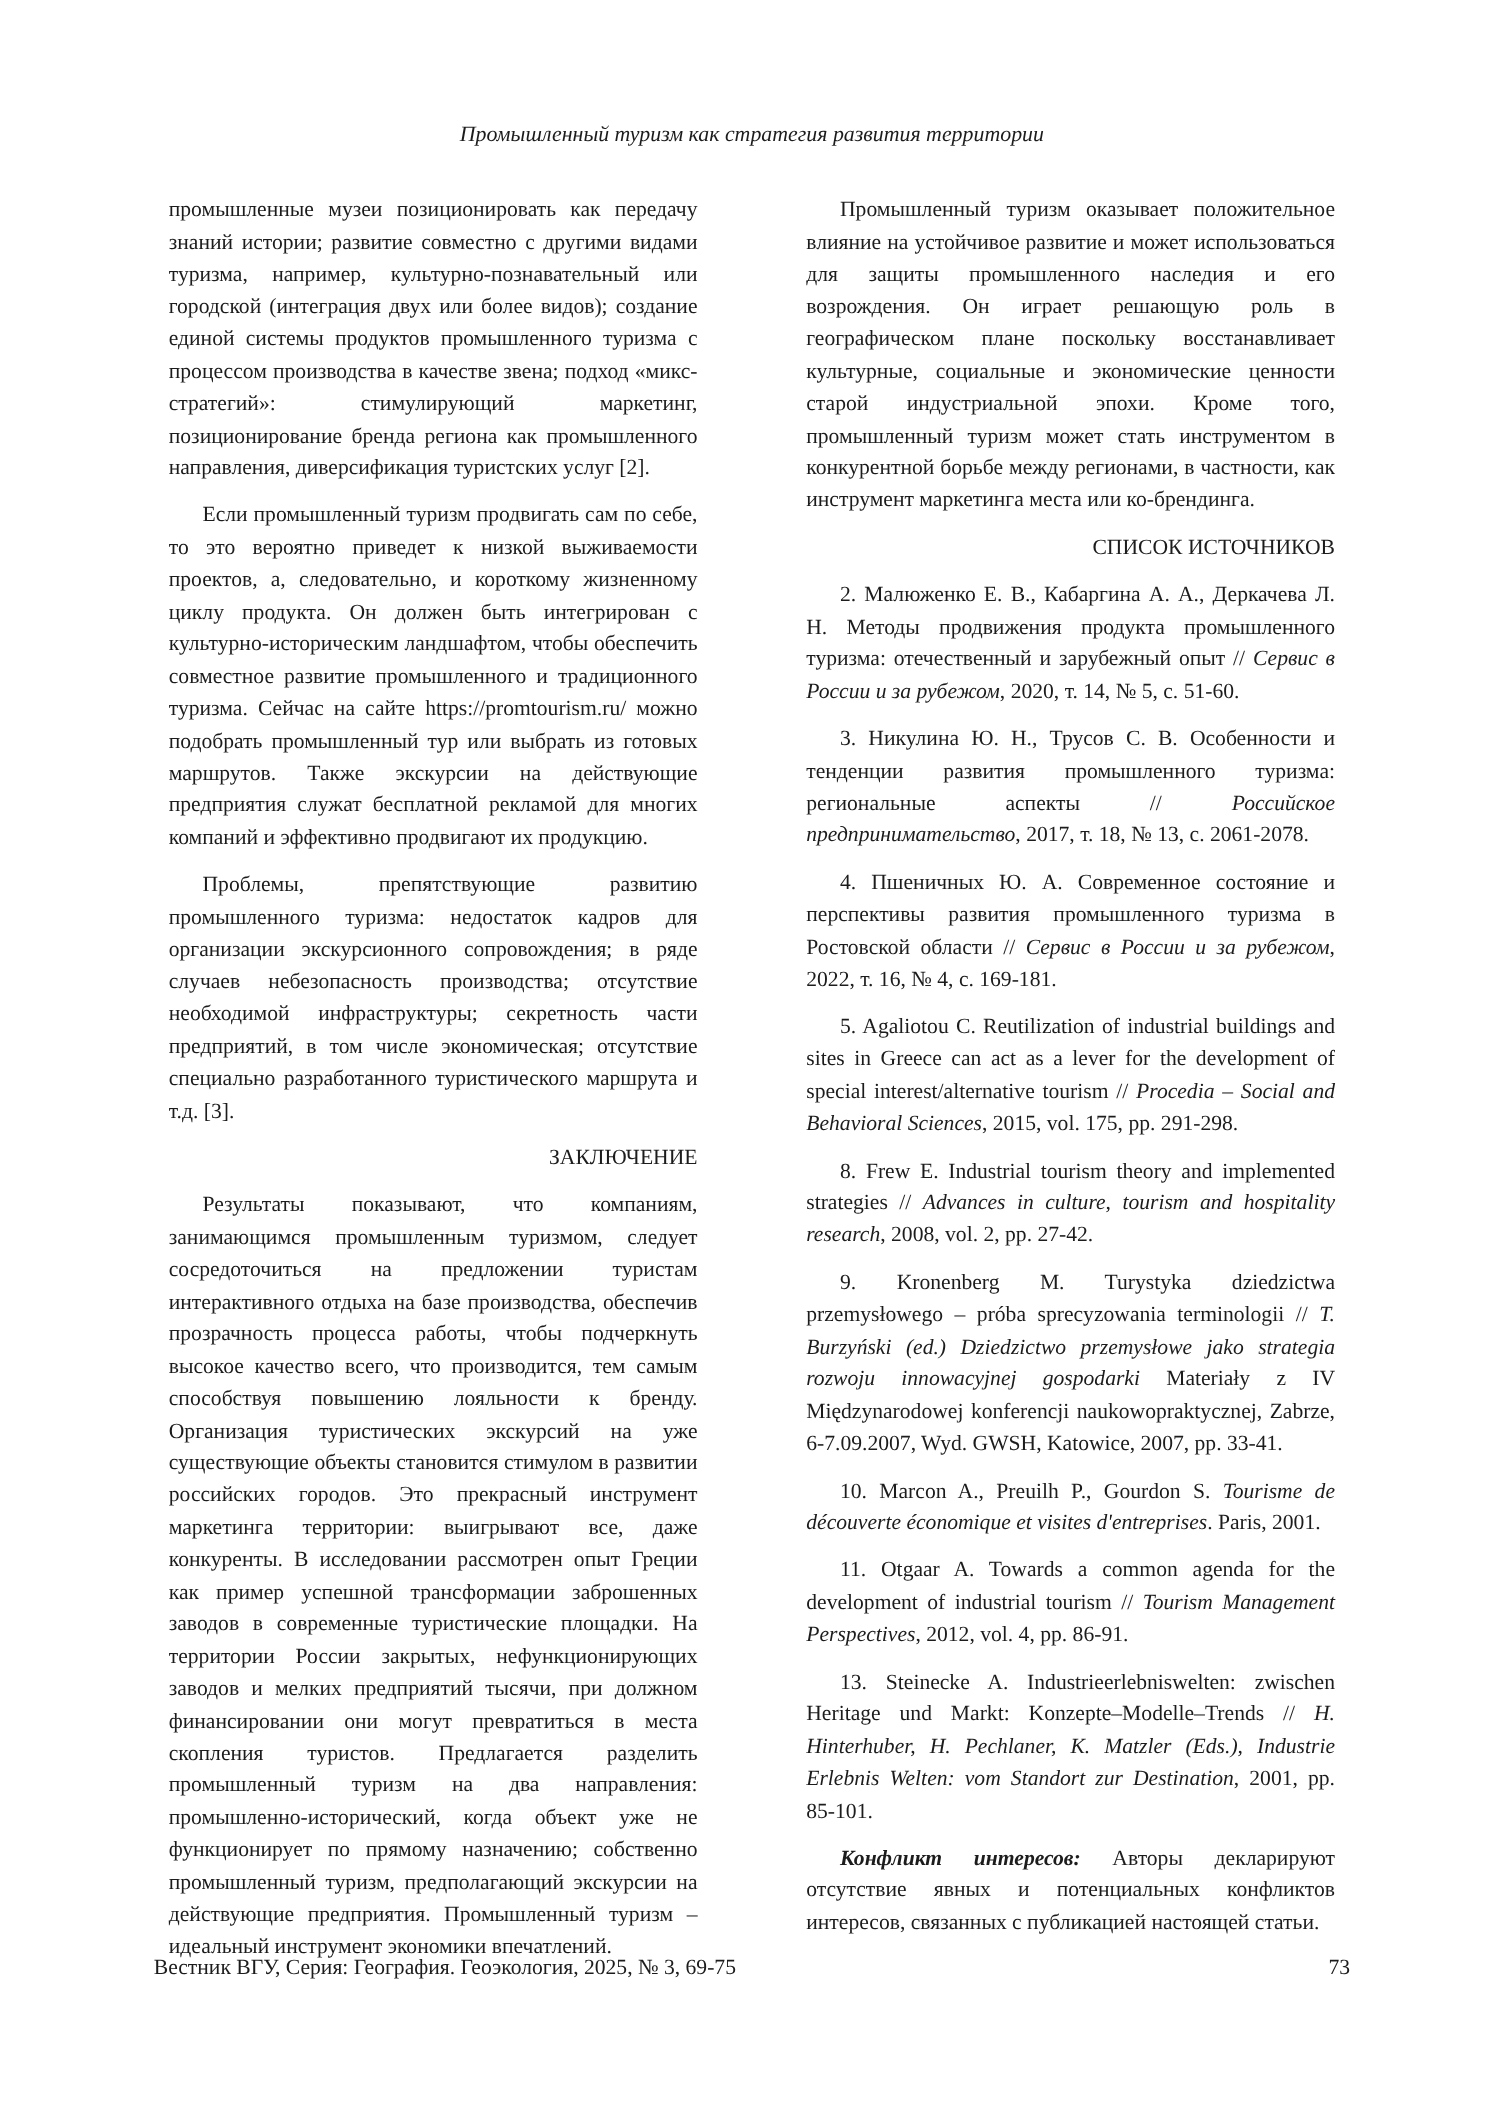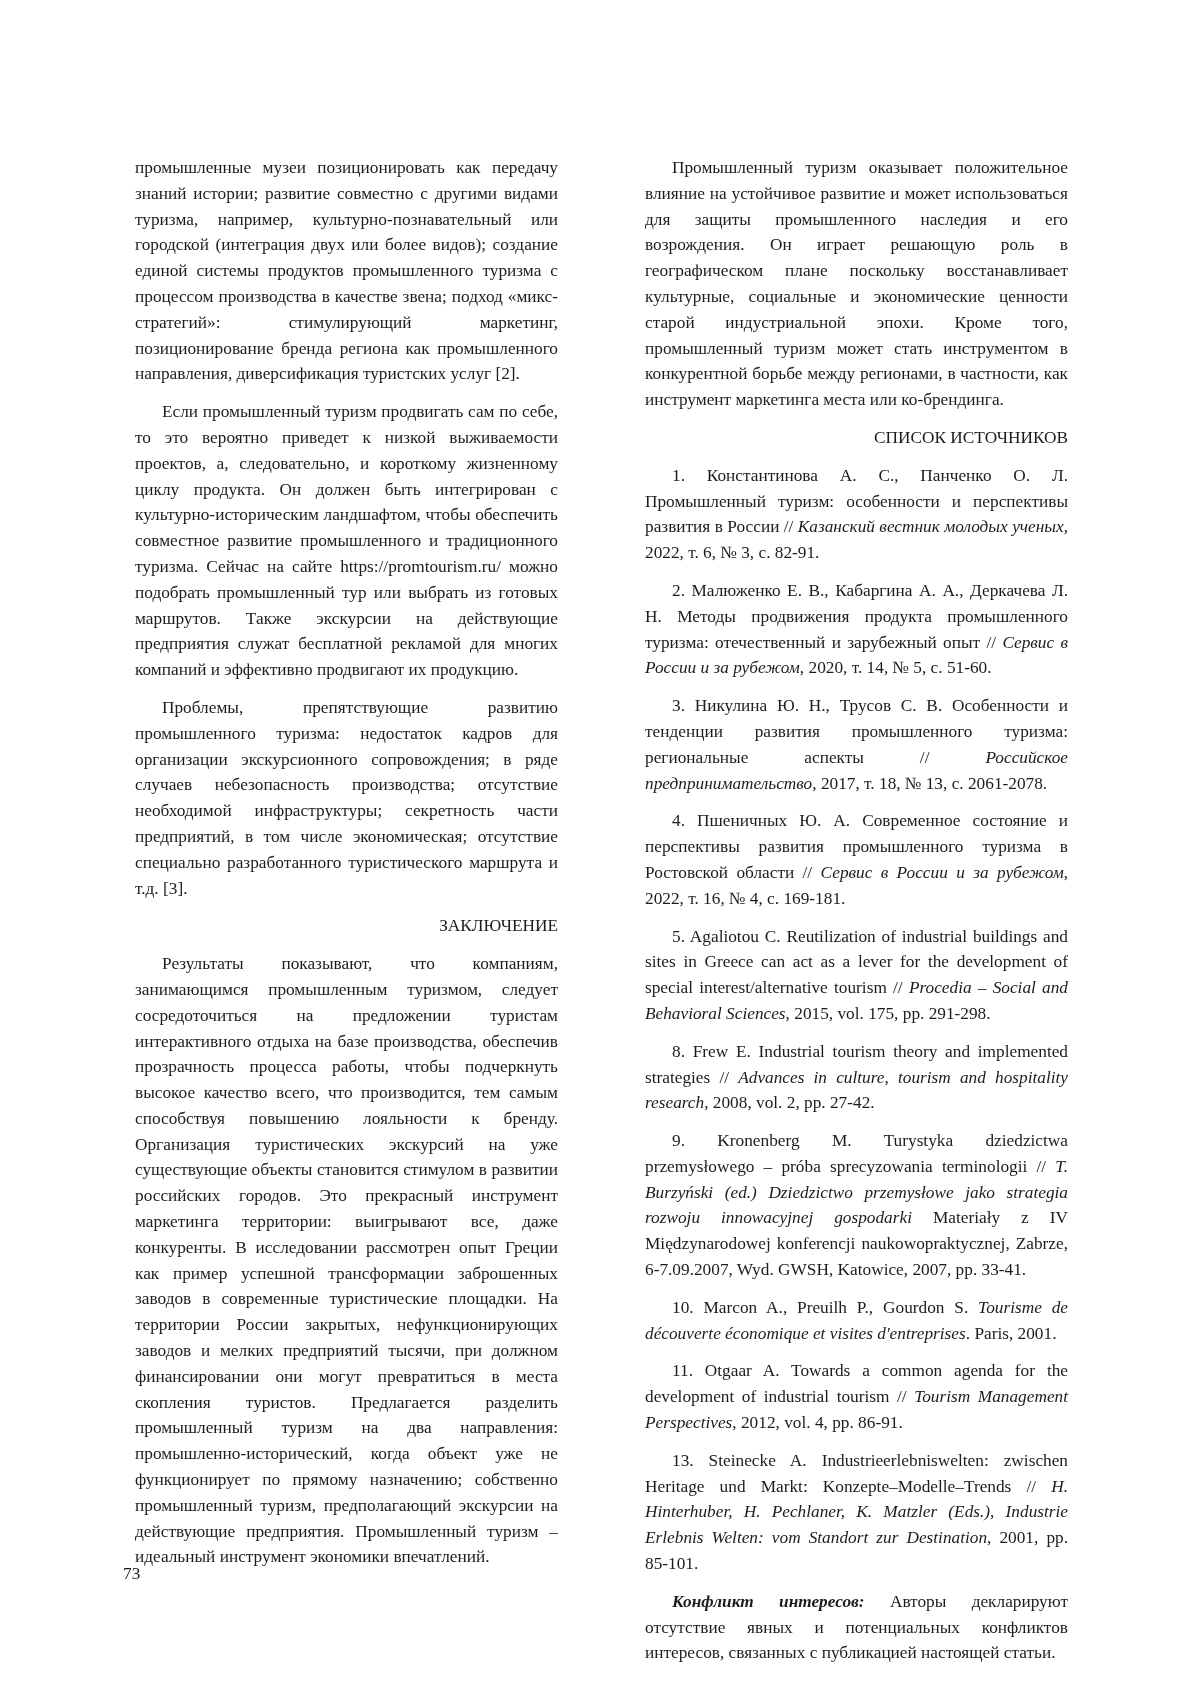--- a/index.html
+++ b/index.html
@@ -38,47 +38,48 @@
     position:absolute;top:1563px;left:123px;width:957px;
     display:flex;justify-content:space-between;
     font-size:17.3px;line-height:22px;
   }
 </style>
 </head>
 <body>
 
 <div class="sheet">
 
+  <div class="running-title">Промышленный туризм как стратегия развития территории</div>
 
   <div class="body-columns">
 
     <div class="col">
       <p class="noindent">промышленные музеи позиционировать как передачу знаний истории; развитие совместно с другими видами туризма, например, культурно-познавательный или городской (интеграция двух или более видов); создание единой системы продуктов промышленного туризма с процессом производства в качестве звена; подход «микс-стратегий»: стимулирующий маркетинг, позиционирование бренда региона как промышленного направления, диверсификация туристских услуг [2].</p>
       <p>Если промышленный туризм продвигать сам по себе, то это вероятно приведет к низкой выживаемости проектов, а, следовательно, и короткому жизненному циклу продукта. Он должен быть интегрирован с культурно-историческим ландшафтом, чтобы обеспечить совместное развитие промышленного и традиционного туризма. Сейчас на сайте https://promtourism.ru/ можно подобрать промышленный тур или выбрать из готовых маршрутов. Также экскурсии на действующие предприятия служат бесплатной рекламой для многих компаний и эффективно продвигают их продукцию.</p>
       <p>Проблемы, препятствующие развитию промышленного туризма: недостаток кадров для организации экскурсионного сопровождения; в ряде случаев небезопасность производства; отсутствие необходимой инфраструктуры; секретность части предприятий, в том числе экономическая; отсутствие специально разработанного туристического маршрута и т.д. [3].</p>
       <p class="centerhead">ЗАКЛЮЧЕНИЕ</p>
       <p>Результаты показывают, что компаниям, занимающимся промышленным туризмом, следует сосредоточиться на предложении туристам интерактивного отдыха на базе производства, обеспечив прозрачность процесса работы, чтобы подчеркнуть высокое качество всего, что производится, тем самым способствуя повышению лояльности к бренду. Организация туристических экскурсий на уже существующие объекты становится стимулом в развитии российских городов. Это прекрасный инструмент маркетинга территории: выигрывают все, даже конкуренты. В исследовании рассмотрен опыт Греции как пример успешной трансформации заброшенных заводов в современные туристические площадки. На территории России закрытых, нефункционирующих заводов и мелких предприятий тысячи, при должном финансировании они могут превратиться в места скопления туристов. Предлагается разделить промышленный туризм на два направления: промышленно-исторический, когда объект уже не функционирует по прямому назначению; собственно промышленный туризм, предполагающий экскурсии на действующие предприятия. Промышленный туризм – идеальный инструмент экономики впечатлений.</p>
     </div>
 
     <div class="col">
       <p>Промышленный туризм оказывает положительное влияние на устойчивое развитие и может использоваться для защиты промышленного наследия и его возрождения. Он играет решающую роль в географическом плане поскольку восстанавливает культурные, социальные и экономические ценности старой индустриальной эпохи. Кроме того, промышленный туризм может стать инструментом в конкурентной борьбе между регионами, в частности, как инструмент маркетинга места или ко-брендинга.</p>
       <p class="centerhead">СПИСОК ИСТОЧНИКОВ</p>
-      <p><span>1. Константинова А. С., Панченко О. Л. Промышленный туризм: особенности и перспективы развития в России // </span><span class="seg-i">Казанский вестник молодых ученых</span><span>, 2022, т. 6, № 3, с. 82-91.</span></p>
       <p><span>2. Малюженко Е. В., Кабаргина А. А., Деркачева Л. Н. Методы продвижения продукта промышленного туризма: отечественный и зарубежный опыт // </span><span class="seg-i">Сервис в России и за рубежом</span><span>, 2020, т. 14, № 5, с. 51-60.</span></p>
       <p><span>3. Никулина Ю. Н., Трусов С. В. Особенности и тенденции развития промышленного туризма: региональные аспекты // </span><span class="seg-i">Российское предпринимательство</span><span>, 2017, т. 18, № 13, с. 2061-2078.</span></p>
       <p><span>4. Пшеничных Ю. А. Современное состояние и перспективы развития промышленного туризма в Ростовской области // </span><span class="seg-i">Сервис в России и за рубежом</span><span>, 2022, т. 16, № 4, с. 169-181.</span></p>
       <p><span>5. Agaliotou C. Reutilization of industrial buildings and sites in Greece can act as a lever for the development of special interest/alternative tourism // </span><span class="seg-i">Procedia – Social and Behavioral Sciences</span><span>, 2015, vol. 175, pp. 291-298.</span></p>
       <p><span>8. Frew E. Industrial tourism theory and implemented strategies // </span><span class="seg-i">Advances in culture, tourism and hospitality research</span><span>, 2008, vol. 2, pp. 27-42.</span></p>
       <p><span>9. Kronenberg M. Turystyka dziedzictwa przemysłowego – próba sprecyzowania terminologii // </span><span class="seg-i">T. Burzyński (ed.) Dziedzictwo przemysłowe jako strategia rozwoju innowacyjnej gospodarki</span><span> Materiały z IV Międzynarodowej konferencji naukowopraktycznej, Zabrze, 6-7.09.2007, Wyd. GWSH, Katowice, 2007, pp. 33-41.</span></p>
       <p><span>10. Marcon A., Preuilh P., Gourdon S. </span><span class="seg-i">Tourisme de découverte économique et visites d'entreprises</span><span>. Paris, 2001.</span></p>
       <p><span>11. Otgaar A. Towards a common agenda for the development of industrial tourism // </span><span class="seg-i">Tourism Management Perspectives</span><span>, 2012, vol. 4, pp. 86-91.</span></p>
       <p><span>13. Steinecke A. Industrieerlebniswelten: zwischen Heritage und Markt: Konzepte–Modelle–Trends // </span><span class="seg-i">H. Hinterhuber, H. Pechlaner, K. Matzler (Eds.), Industrie Erlebnis Welten: vom Standort zur Destination</span><span>, 2001, pp. 85-101.</span></p>
       <p class="conflict"><span class="seg-bi">Конфликт интересов:</span><span> Авторы декларируют отсутствие явных и потенциальных конфликтов интересов, связанных с публикацией настоящей статьи.</span></p>
 
     </div>
 
   </div>
 
   <div class="footer">
+    <span>Вестник ВГУ, Серия: География. Геоэкология, 2025, № 3, 69-75</span>
     <span>73</span>
   </div>
 
 </div>
 
 </body></html>

